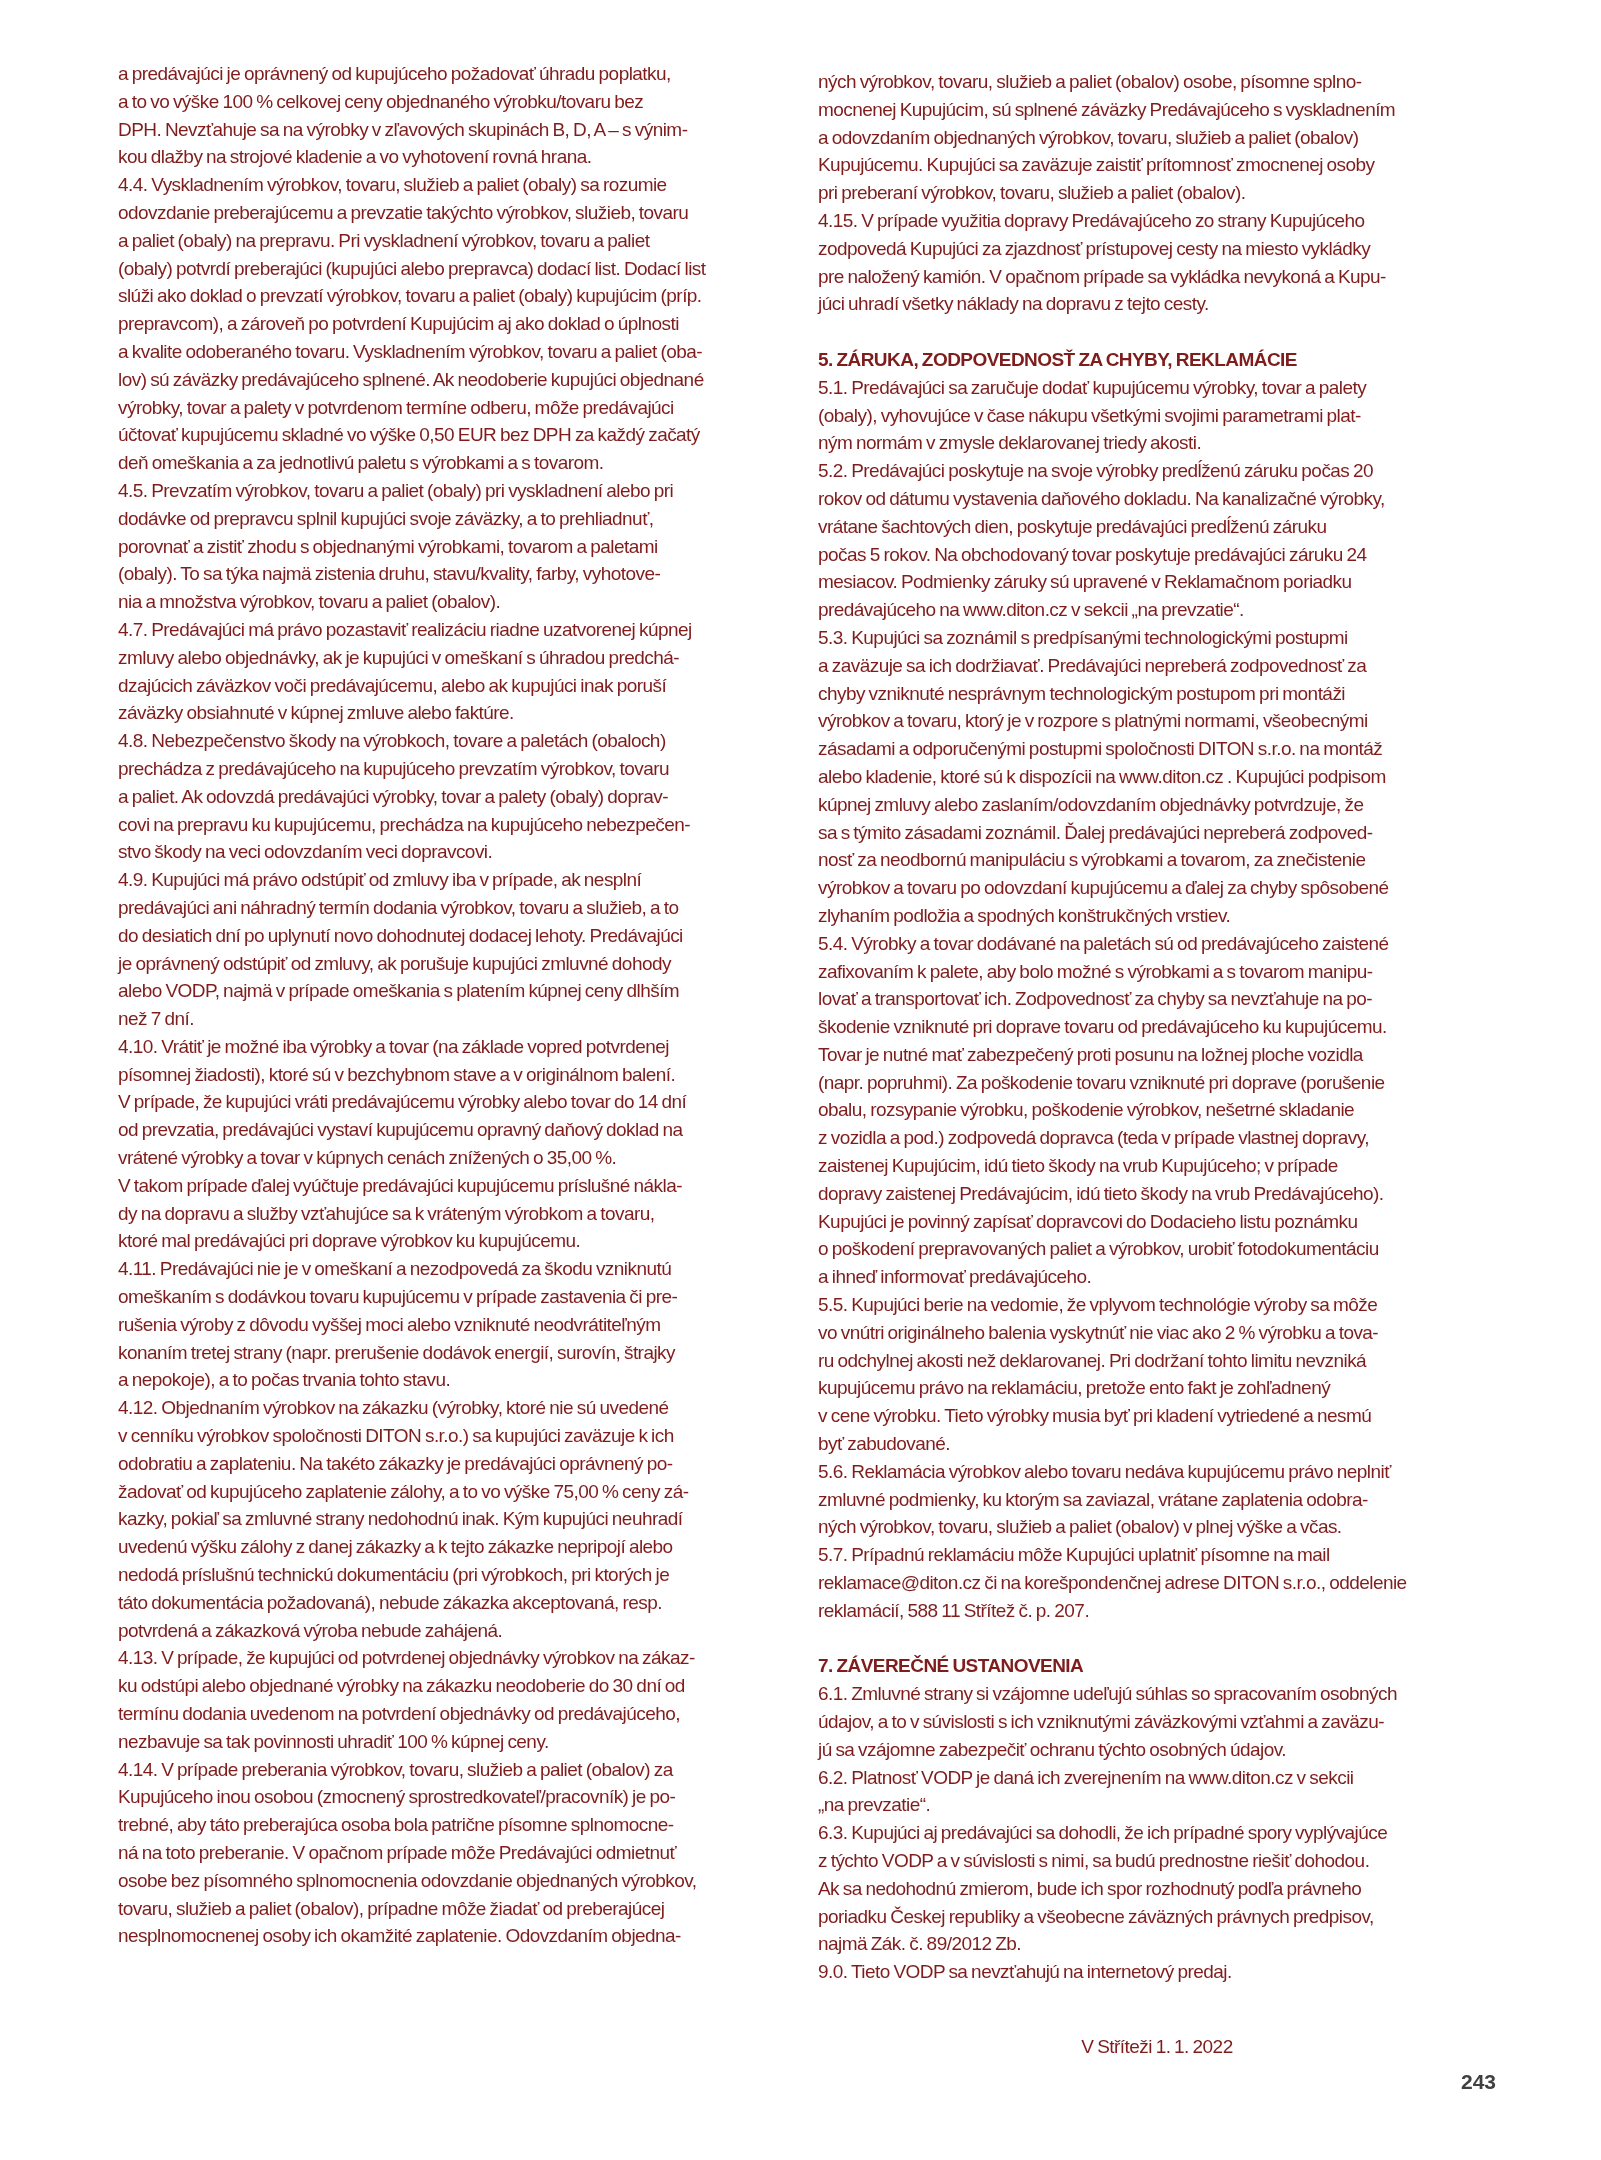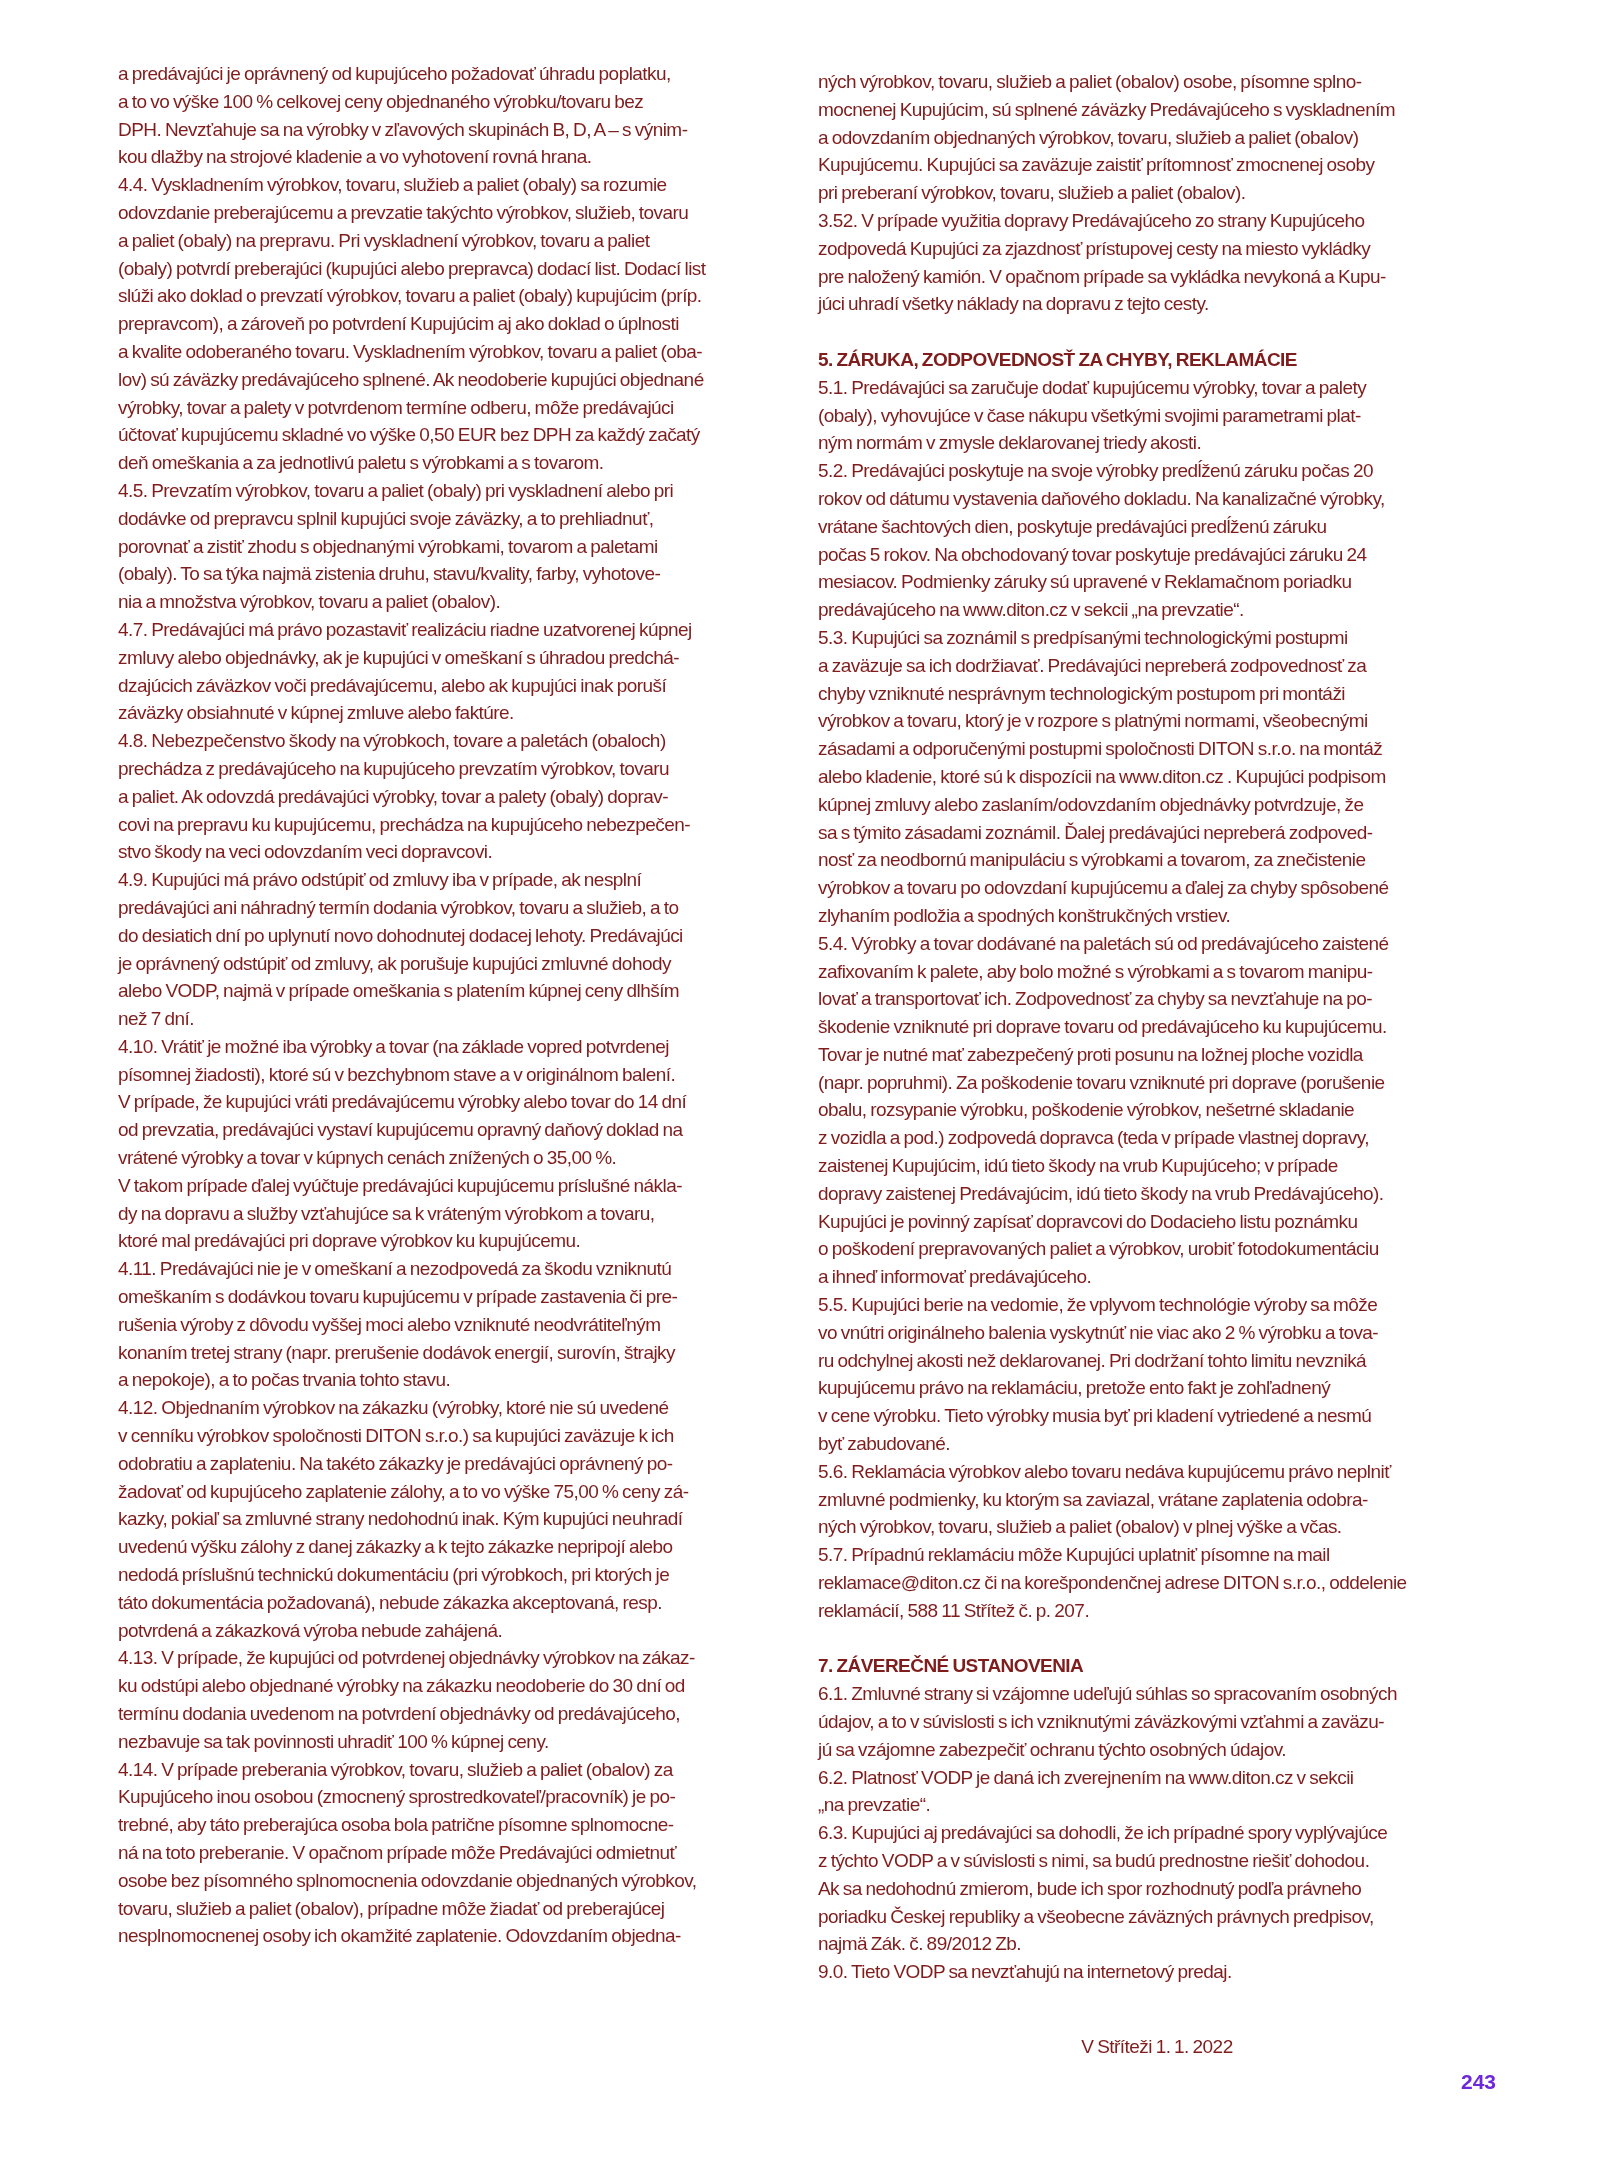--- a/index.html
+++ b/index.html
@@ -44,21 +44,21 @@
     margin-top: 47px;
   }
   .page-number {
     position: absolute;
     left: 1400px;
     top: 2070px;
     width: 96px;
     text-align: right;
     font-size: 21px;
     font-weight: 700;
-    color: #6d28d9;
+    color: #404040;
     letter-spacing: 0;
   }
 </style>
 </head>
 <body>
 
 <main class="page">
   <section class="col col-left">
       <p class="block">a predávajúci je oprávnený od kupujúceho požadovať úhradu poplatku,
 a to vo výške 100 % celkovej ceny objednaného výrobku/tovaru bez
@@ -129,21 +129,21 @@
 tovaru, služieb a paliet (obalov), prípadne môže žiadať od preberajúcej
 nesplnomocnenej osoby ich okamžité zaplatenie. Odovzdaním objedna-</p>
     </section>
 
   <section class="col col-right">
       <p class="block">ných výrobkov, tovaru, služieb a paliet (obalov) osobe, písomne splno-
 mocnenej Kupujúcim, sú splnené záväzky Predávajúceho s vyskladnením
 a odovzdaním objednaných výrobkov, tovaru, služieb a paliet (obalov)
 Kupujúcemu. Kupujúci sa zaväzuje zaistiť prítomnosť zmocnenej osoby
 pri preberaní výrobkov, tovaru, služieb a paliet (obalov).</p>
-      <p class="block">3.52. V prípade využitia dopravy Predávajúceho zo strany Kupujúceho
+      <p class="block">4.15. V prípade využitia dopravy Predávajúceho zo strany Kupujúceho
 zodpovedá Kupujúci za zjazdnosť prístupovej cesty na miesto vykládky
 pre naložený kamión. V opačnom prípade sa vykládka nevykoná a Kupu-
 júci uhradí všetky náklady na dopravu z tejto cesty.</p>
       <p class="block heading gap">5. ZÁRUKA, ZODPOVEDNOSŤ ZA CHYBY, REKLAMÁCIE</p>
       <p class="block">5.1. Predávajúci sa zaručuje dodať kupujúcemu výrobky, tovar a palety
 (obaly), vyhovujúce v čase nákupu všetkými svojimi parametrami plat-
 ným normám v zmysle deklarovanej triedy akosti.</p>
       <p class="block">5.2. Predávajúci poskytuje na svoje výrobky predĺženú záruku počas 20
 rokov od dátumu vystavenia daňového dokladu. Na kanalizačné výrobky,
 vrátane šachtových dien, poskytuje predávajúci predĺženú záruku

